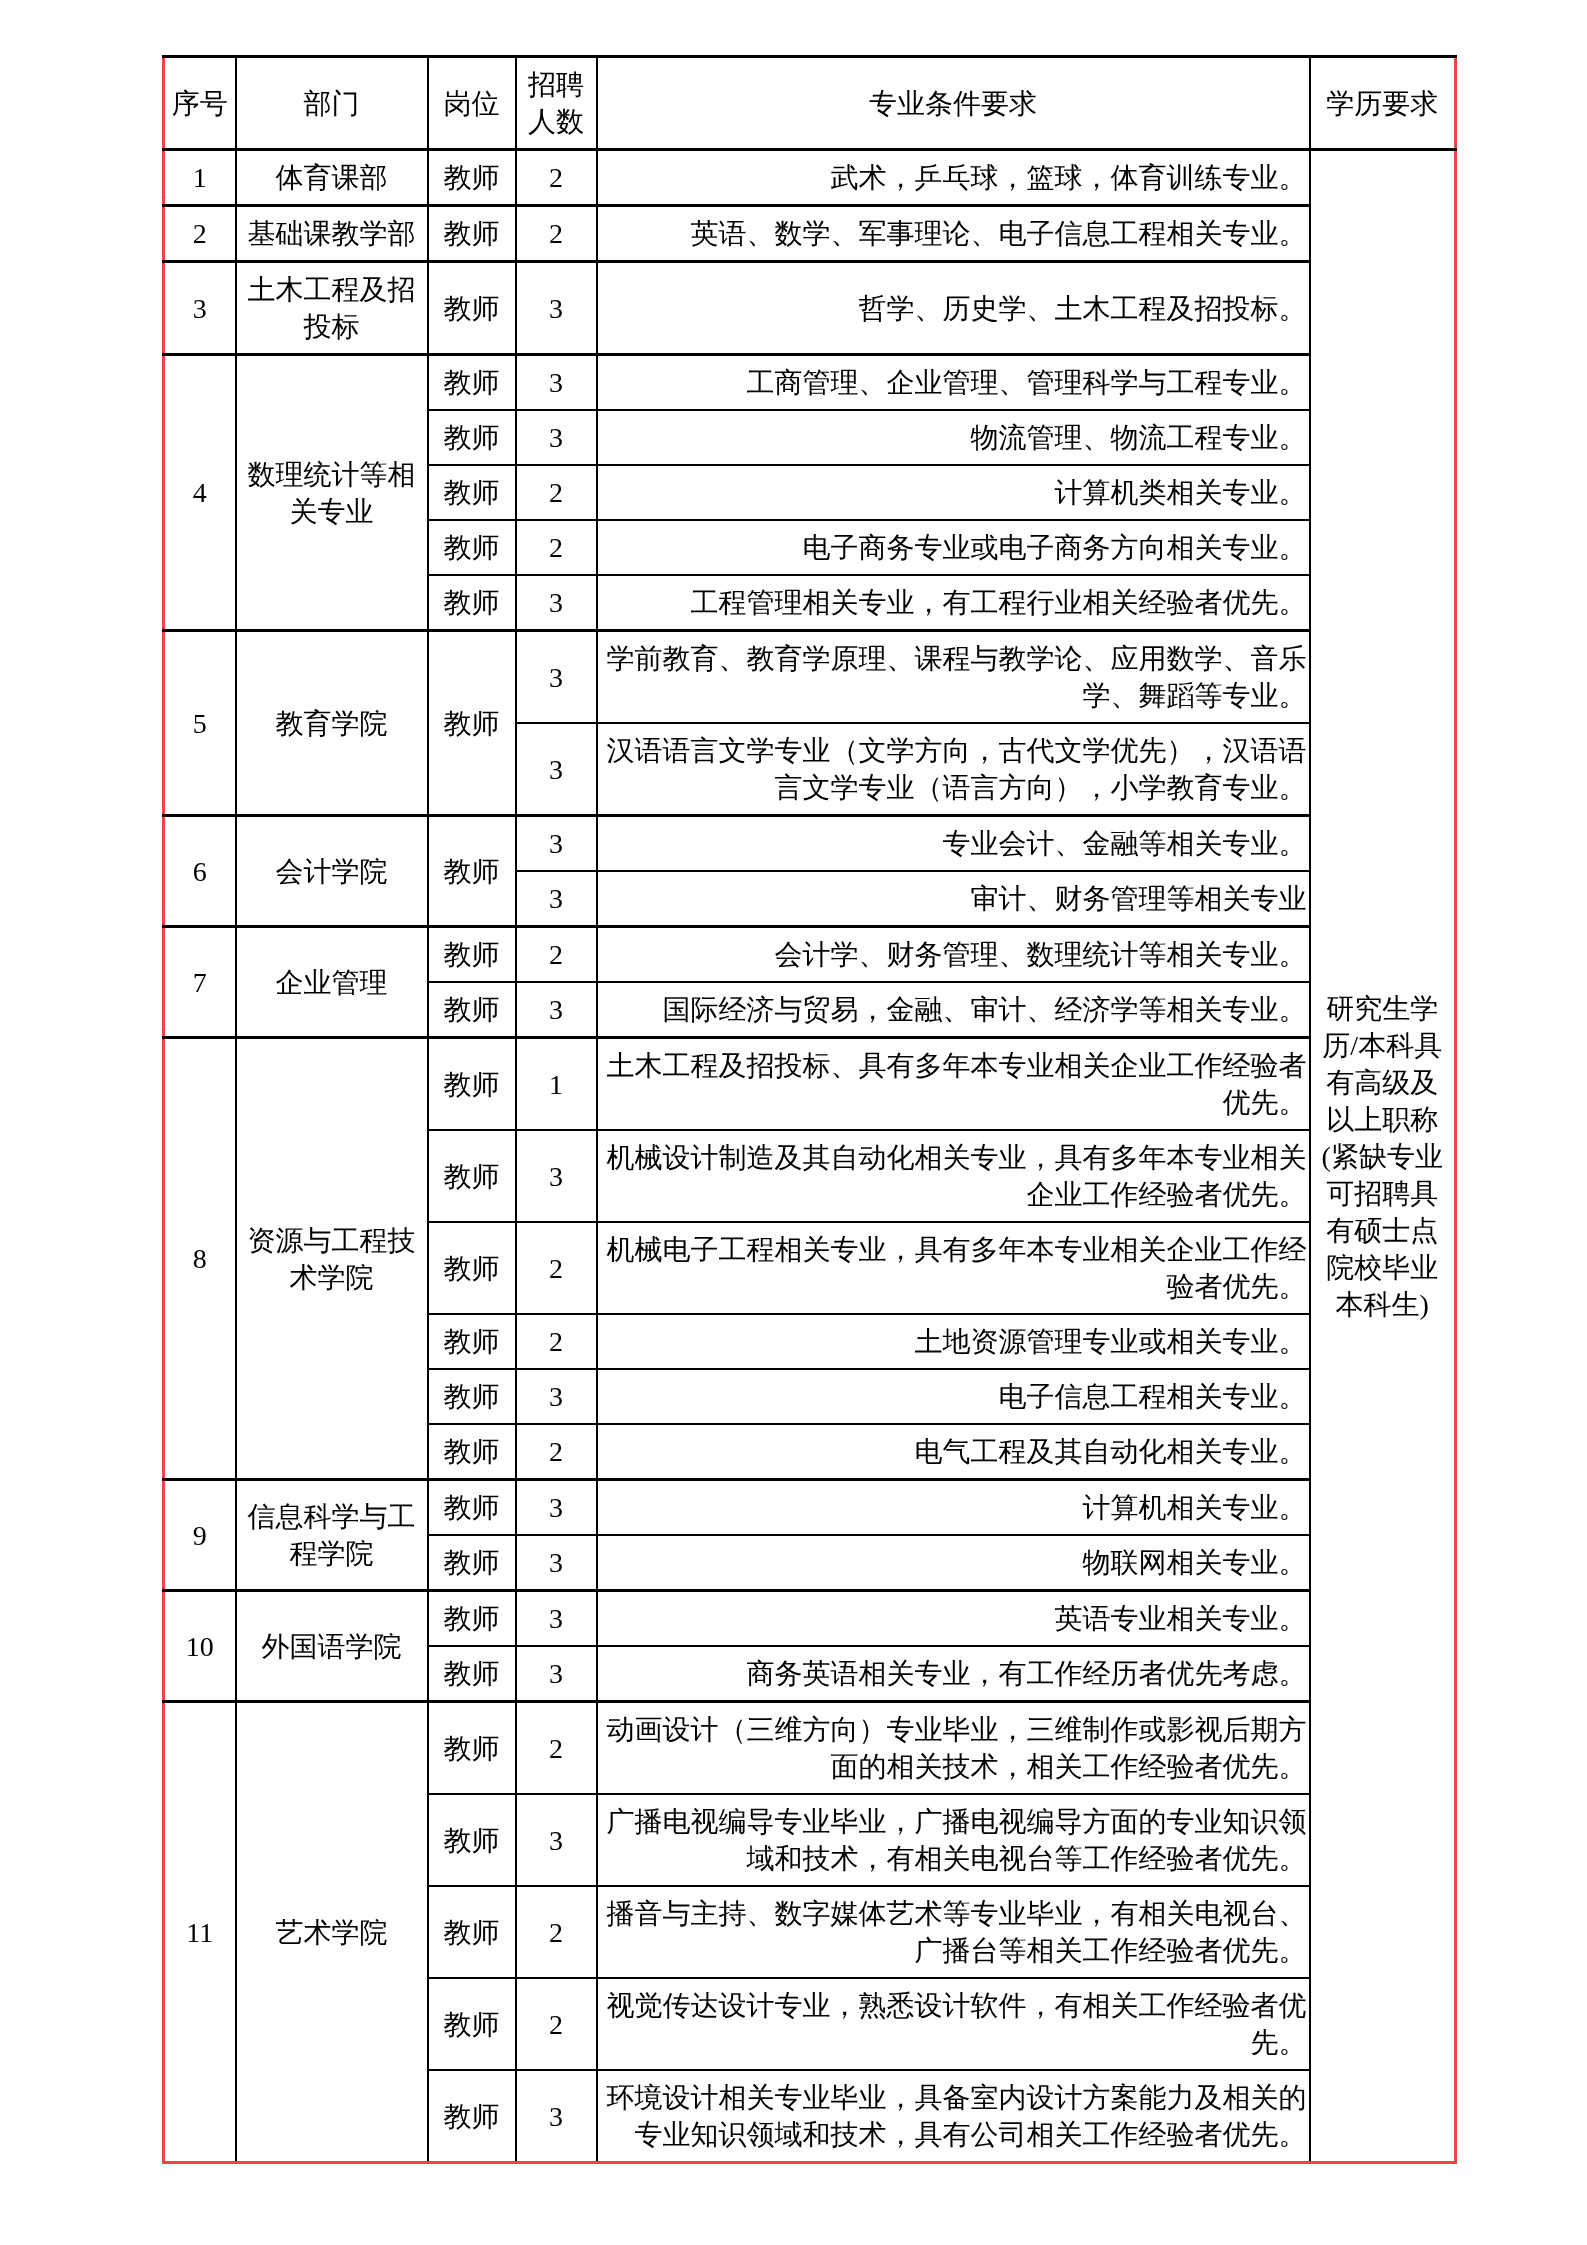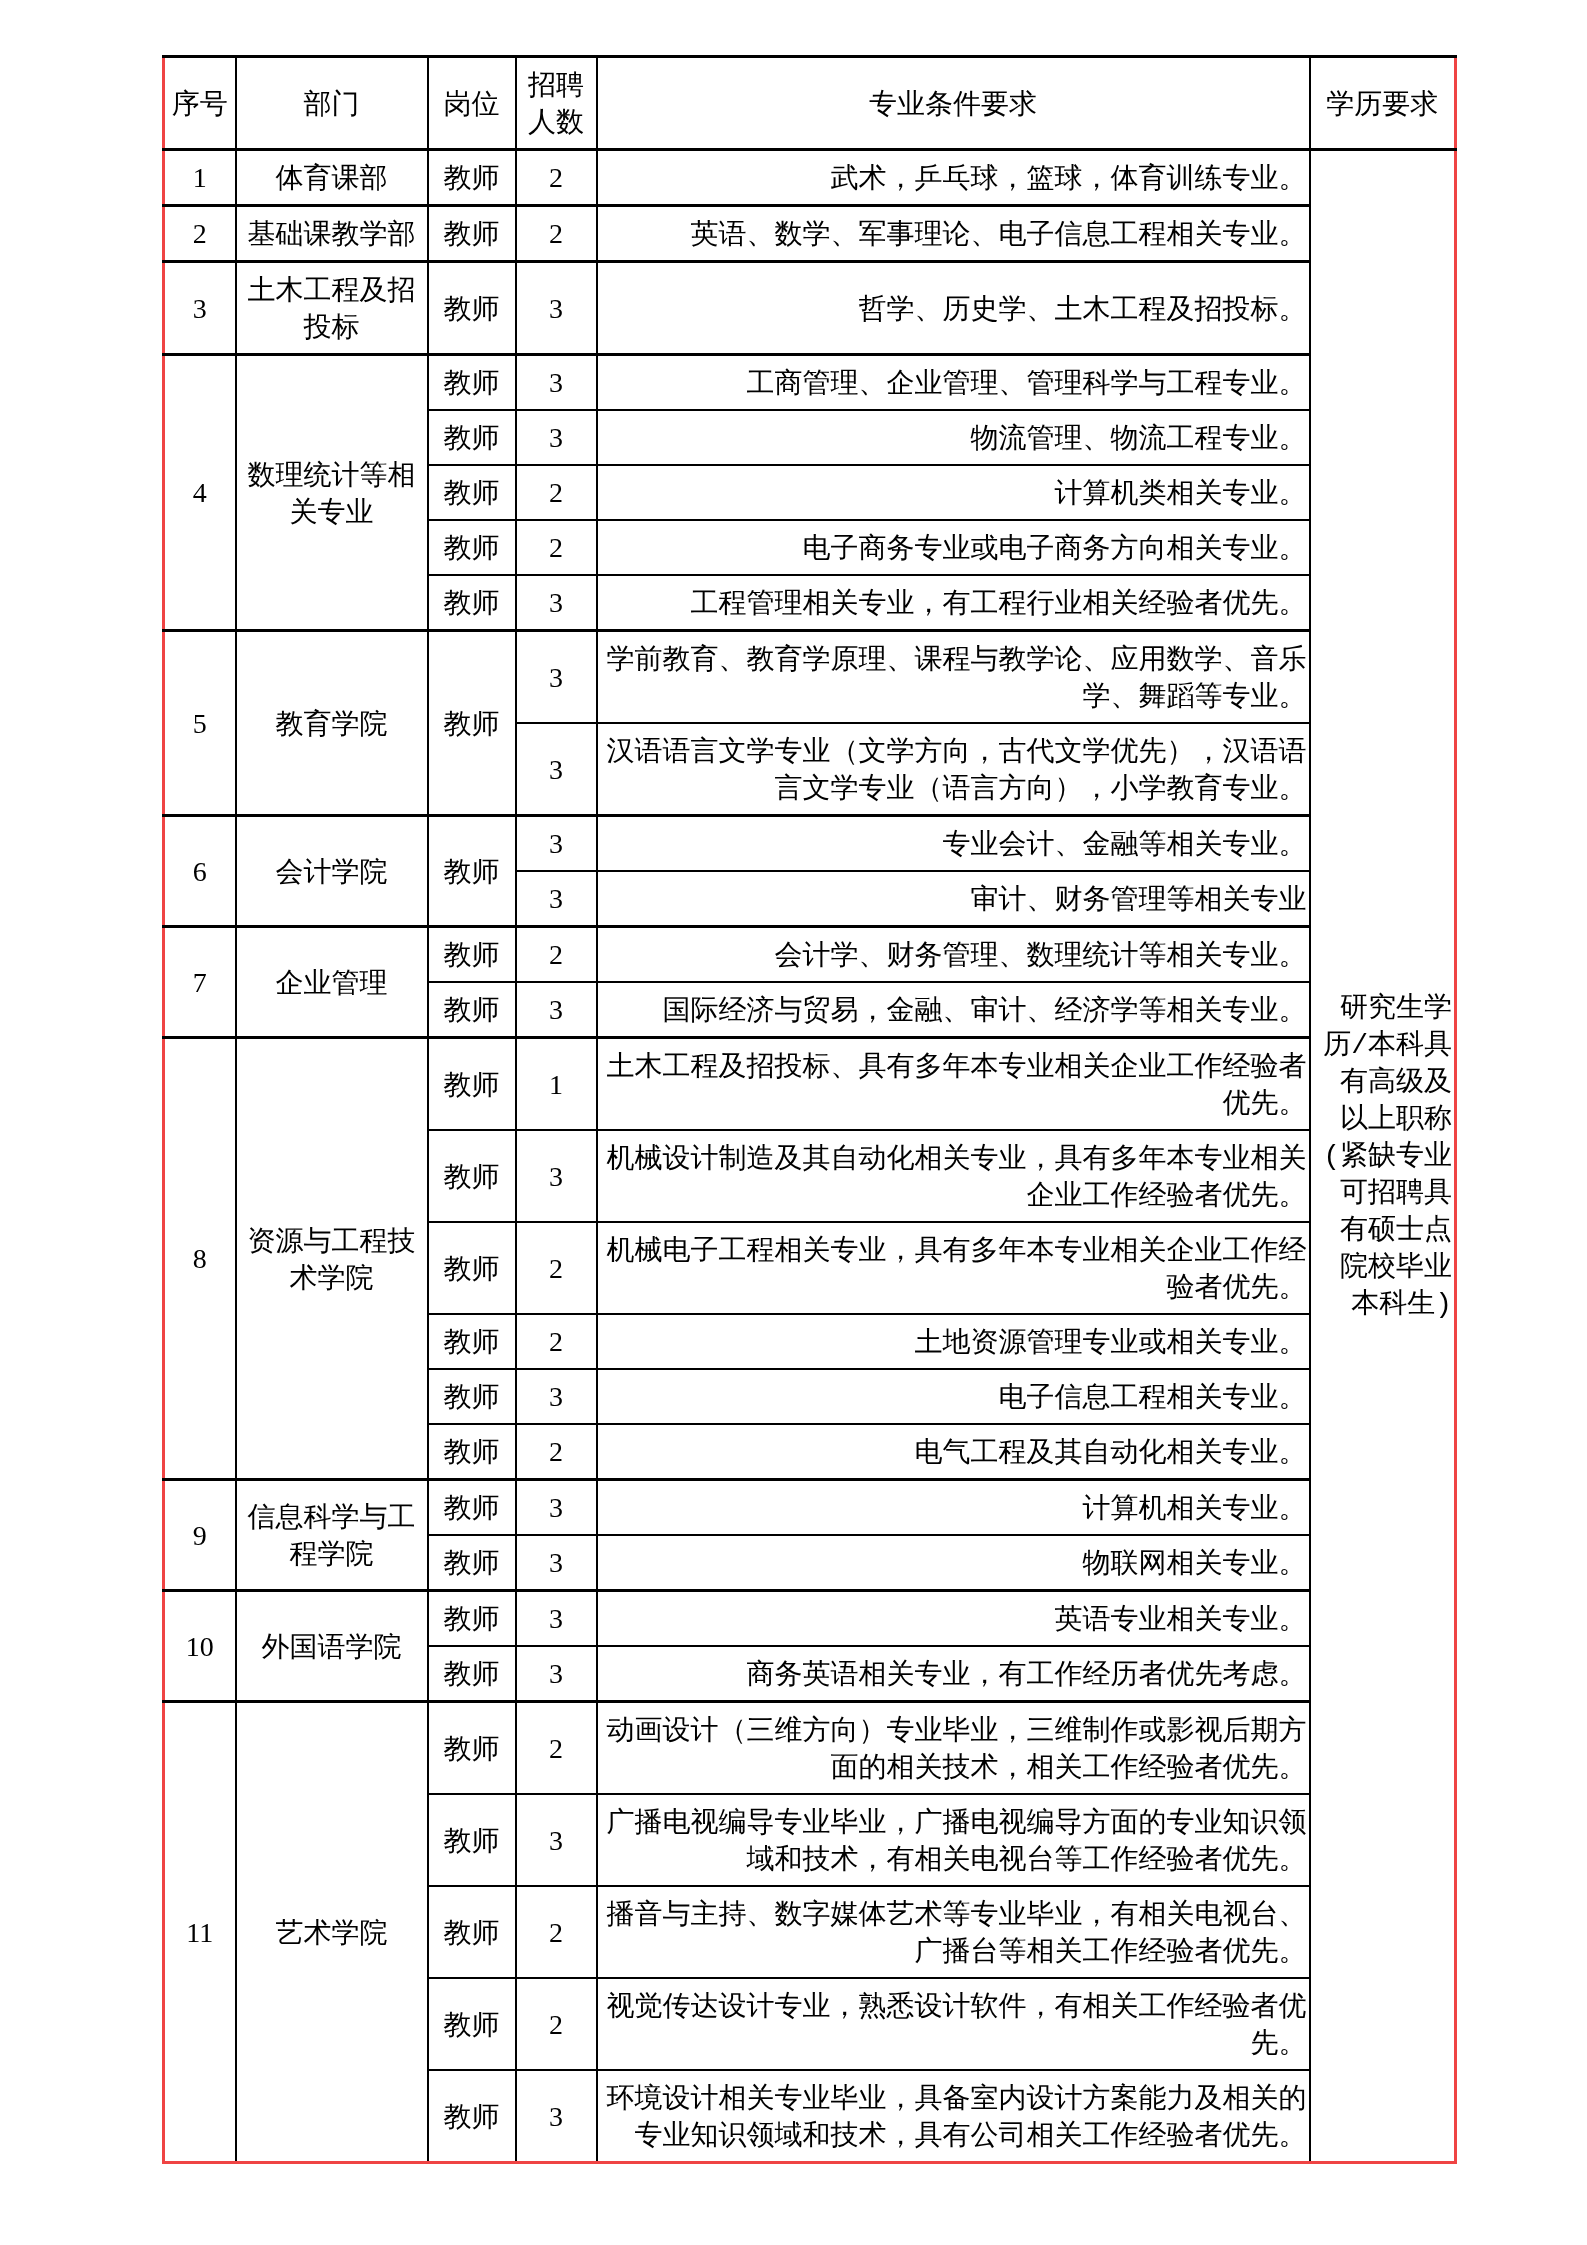--- a/index.html
+++ b/index.html
@@ -29,26 +29,25 @@
     font-weight:normal;
     vertical-align:middle;
     padding:8px 2px;
     word-break:break-all;
     color:#000000;
   }
   tr.group-start th, tr.group-start td{border-top-width:3px;}
   .c{text-align:center;}
   .req{text-align:right;padding:8px 4px 8px 6px;}
   .edu{
-    text-align:right;
+    text-align:center;
     padding:0 0 0 2px;
     font-size:27px;
     line-height:40px;
     word-break:break-all;
-    font-family:Liberation Mono, monospace;
   }
 </style>
 </head>
 <body>
 
 <div class="page">
   <table class="recruit">
     <colgroup>
       <col style="width:72px">
       <col style="width:192px">

